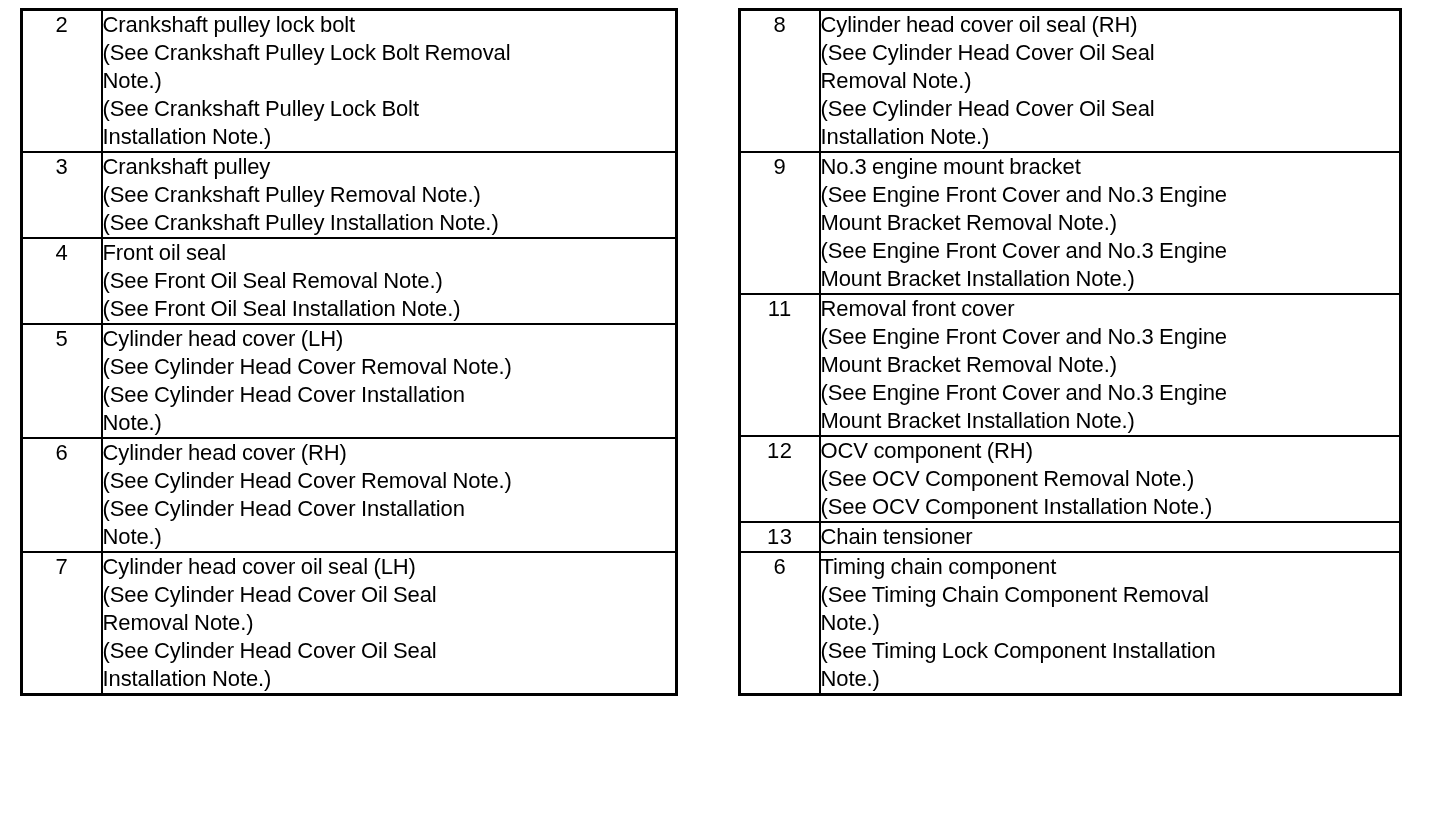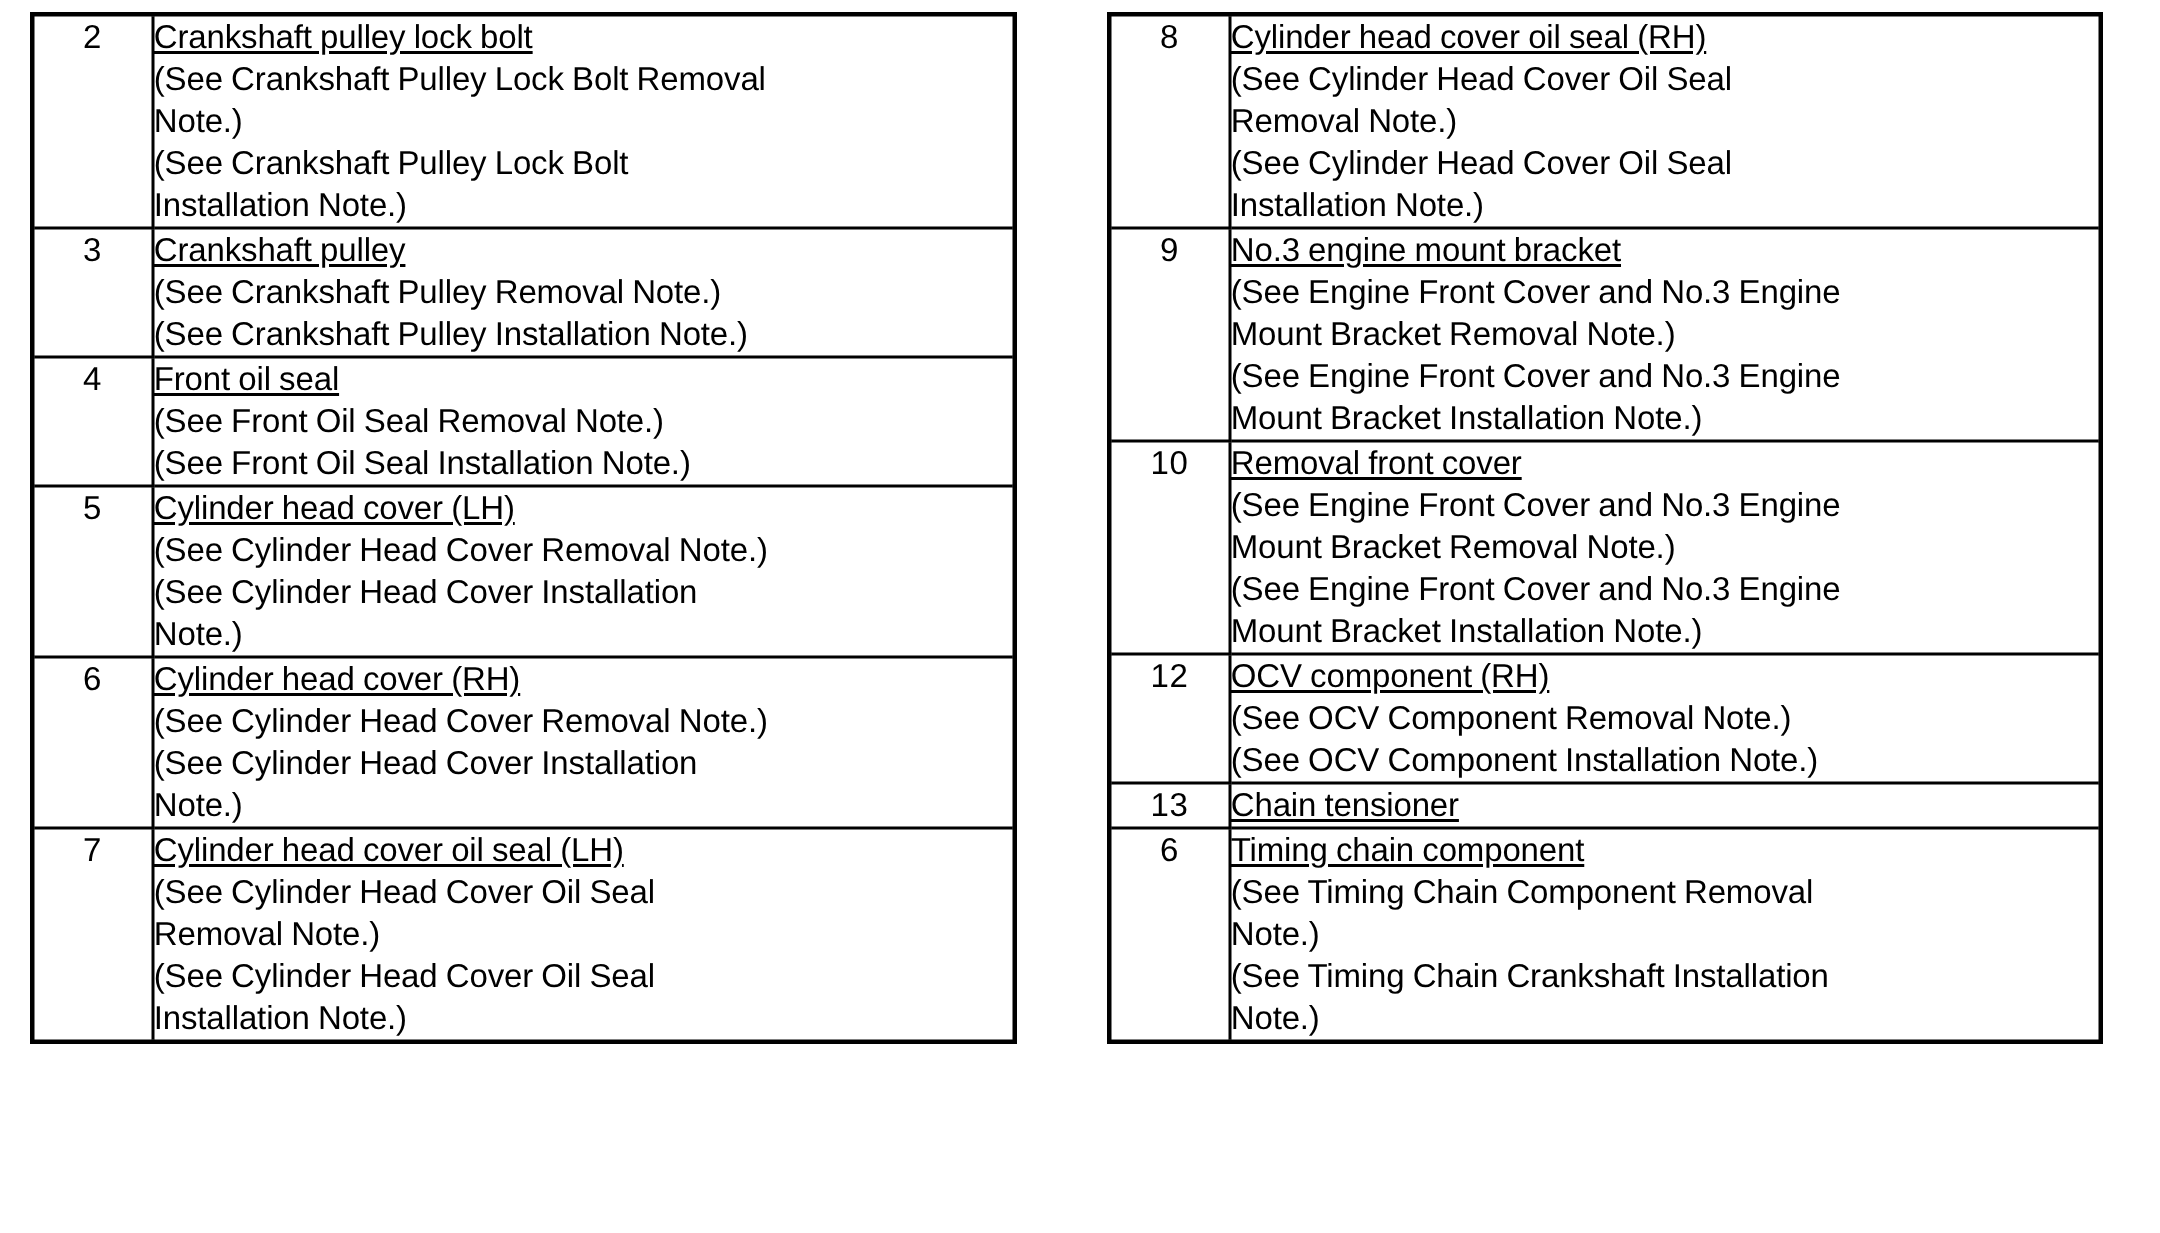--- a/index.html
+++ b/index.html
@@ -53,21 +53,21 @@
   
   .cell-desc {
     font-size: 22px;
     line-height: 28px;
     padding: 5px 6px 6px 8px;
     letter-spacing: -0.1px;
     white-space: pre-wrap;
     word-spacing: -0.5px;
   }
   .cell-desc .line { display: block; }
-  .cell-desc .title { display: block; text-decoration: underline; }
+  .cell-desc .title { display: block; }
 </style>
 </head>
 <body>
 
 <div class="sheet">
 
   <table class="parts-table left">
     <colgroup>
         <col class="col-num">
         <col>
@@ -108,31 +108,31 @@
     <tbody>
         <tr>
           <td class="cell-num">8</td>
           <td class="cell-desc"><span class="title">Cylinder head cover oil seal (RH)</span><span class="line">(See Cylinder Head Cover Oil Seal</span><span class="line">Removal Note.)</span><span class="line">(See Cylinder Head Cover Oil Seal</span><span class="line">Installation Note.)</span></td>
         </tr>
         <tr>
           <td class="cell-num">9</td>
           <td class="cell-desc"><span class="title">No.3 engine mount bracket</span><span class="line">(See Engine Front Cover and No.3 Engine</span><span class="line">Mount Bracket Removal Note.)</span><span class="line">(See Engine Front Cover and No.3 Engine</span><span class="line">Mount Bracket Installation Note.)</span></td>
         </tr>
         <tr>
-          <td class="cell-num">10</td>
+          <td class="cell-num">11</td>
           <td class="cell-desc"><span class="title">Removal front cover</span><span class="line">(See Engine Front Cover and No.3 Engine</span><span class="line">Mount Bracket Removal Note.)</span><span class="line">(See Engine Front Cover and No.3 Engine</span><span class="line">Mount Bracket Installation Note.)</span></td>
         </tr>
         <tr>
           <td class="cell-num">12</td>
           <td class="cell-desc"><span class="title">OCV component (RH)</span><span class="line">(See OCV Component Removal Note.)</span><span class="line">(See OCV Component Installation Note.)</span></td>
         </tr>
         <tr>
           <td class="cell-num">13</td>
           <td class="cell-desc"><span class="title">Chain tensioner</span></td>
         </tr>
         <tr>
           <td class="cell-num">6</td>
-          <td class="cell-desc"><span class="title">Timing chain component</span><span class="line">(See Timing Chain Component Removal</span><span class="line">Note.)</span><span class="line">(See Timing Chain Crankshaft Installation</span><span class="line">Note.)</span></td>
+          <td class="cell-desc"><span class="title">Timing chain component</span><span class="line">(See Timing Chain Component Removal</span><span class="line">Note.)</span><span class="line">(See Timing Lock Component Installation</span><span class="line">Note.)</span></td>
         </tr>
       </tbody>
   </table>
 
 </div>
 
 </body></html>

